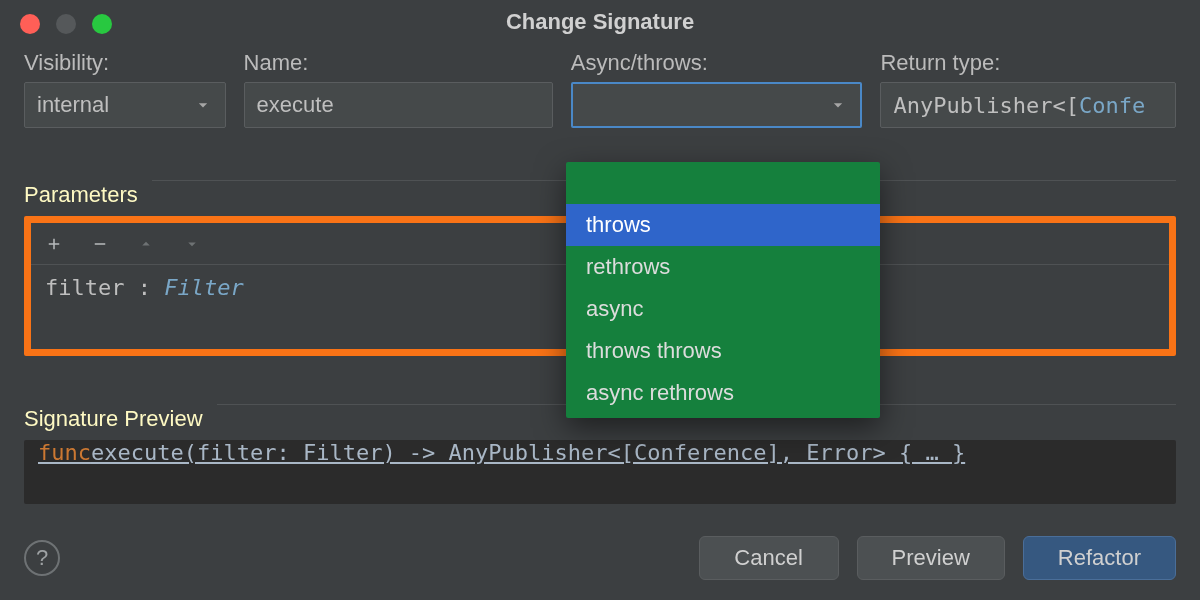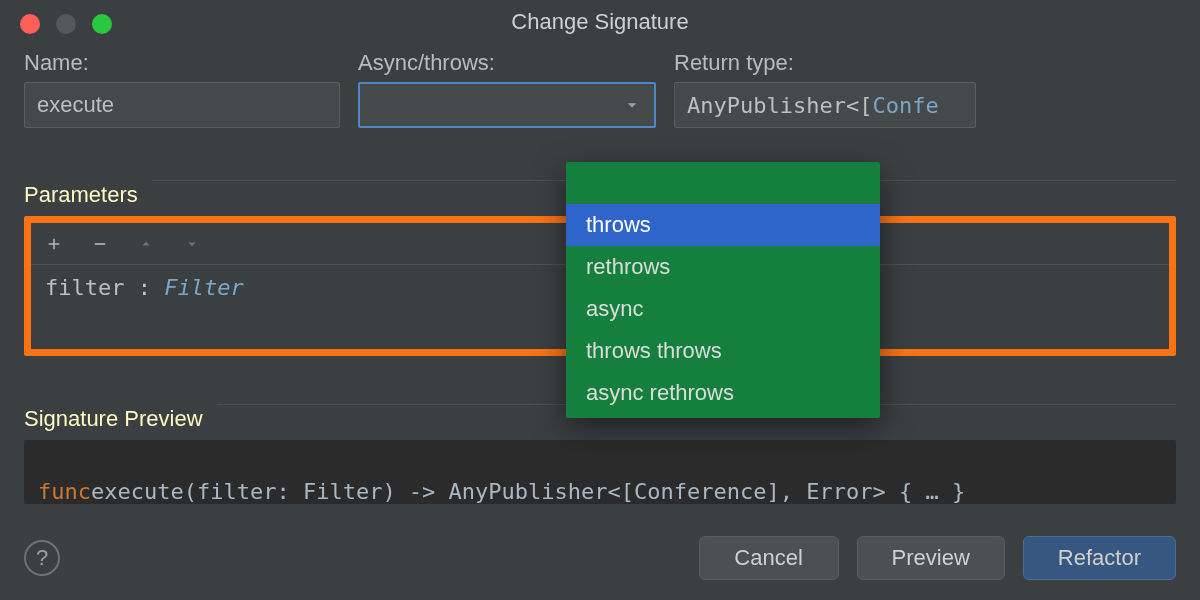--- a/index.html
+++ b/index.html
@@ -29,21 +29,21 @@
     position: absolute;
     left: 20px;
     top: 14px;
   }
   .dot { width: 20px; height: 20px; border-radius: 50%; }
   .dot.red    { background: #ff5f57; }
   .dot.grey   { background: #55585a; }
   .dot.green  { background: #28c840; }
   .titlebar .title {
     margin: 16px auto;
-    font-weight: 400;
+    font-weight: 700;
     color: #d0d0d0;
     font-size: 22px;
   }
 
   .content { padding: 6px 24px 0 24px; }
 
   
   .row {
     display: flex;
     gap: 18px;
@@ -132,27 +132,28 @@
   .param-name { color: #bfbfbf; }
   .param-type { font-style: italic; color: #7aa7c7; }
 
   
   .sig-box {
     margin-top: 8px;
     height: 64px;
     background: #2b2b2b;
     border-radius: 2px;
     display: flex;
-    align-items: flex-end;
+    align-items: flex-start;
     padding: 0 14px;
     font-family: "SF Mono", Menlo, Consolas, monospace;
     font-size: 22px;
     color: #a9b7c6;
     white-space: nowrap;
     overflow: hidden;
+    text-decoration: underline;
   }
   .kw { color: #cc7832; }
   .fn { color: #a9b7c6; }
 
   
   .footer {
     position: absolute;
     left: 24px; right: 24px; bottom: 20px;
     display: flex;
     align-items: center;
@@ -221,20 +222,31 @@
     <div class="dot grey"></div>
     <div class="dot green"></div>
   </div>
   <div class="title">Change Signature</div>
 </div>
 
 <div class="content">
 
   <div class="row">
 
+    <div class="field f-visibility">
+      <div class="field-label">Visibility:</div>
+      <div class="control select">
+        <span>internal</span>
+        <span class="chev">
+          <svg class="chev-svg" viewBox="0 0 24 24">
+              <path d="M7 10l5 5 5-5z"></path>
+            </svg>
+        </span>
+      </div>
+    </div>
 
     <div class="field f-name">
       <div class="field-label">Name:</div>
       <div class="control input">
         <span>execute</span>
       </div>
     </div>
 
     <div class="field f-asyncthrows">
       <div class="field-label">Async/throws:</div>

